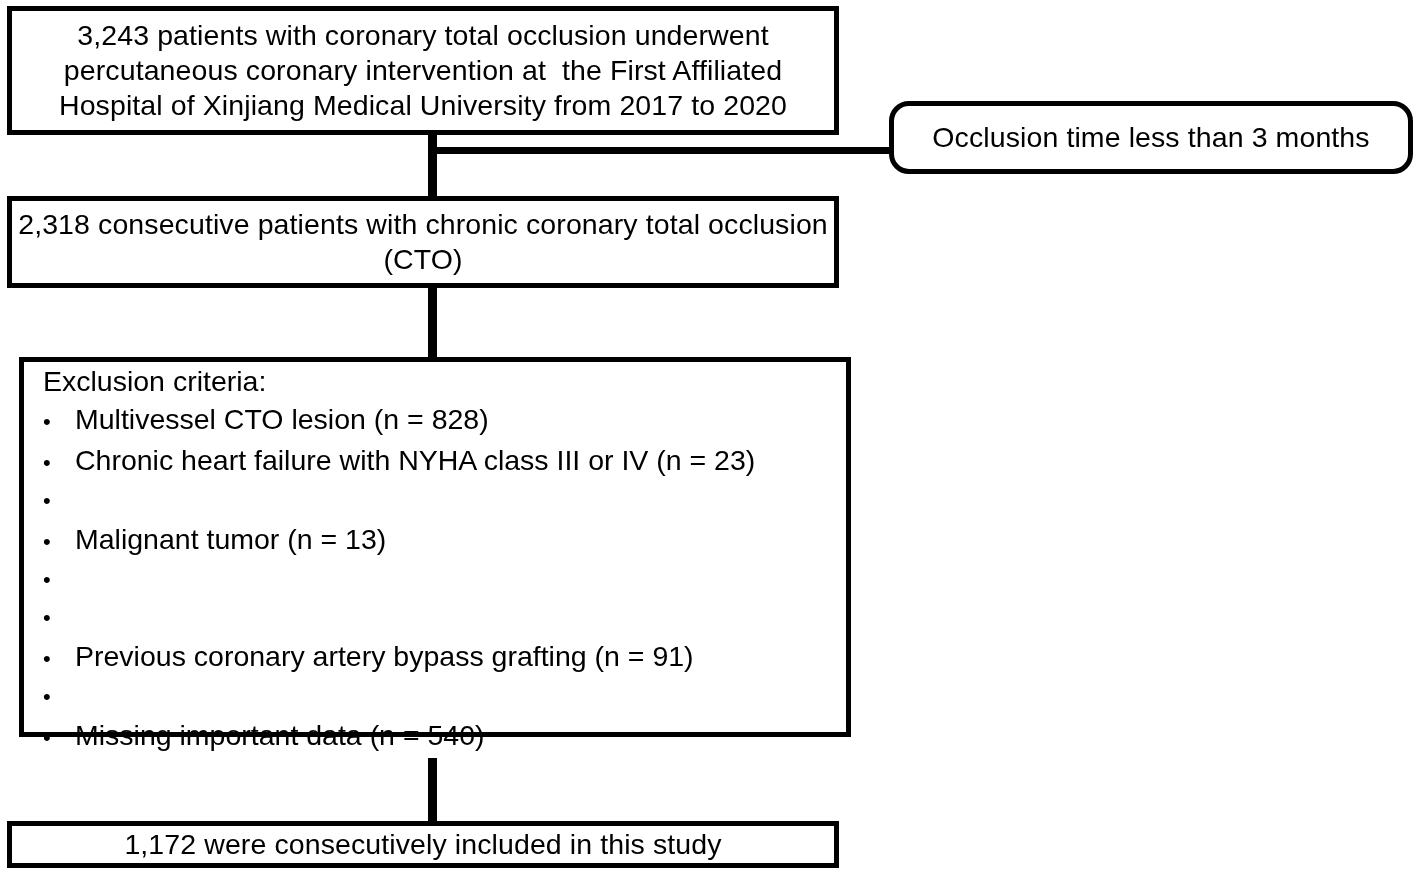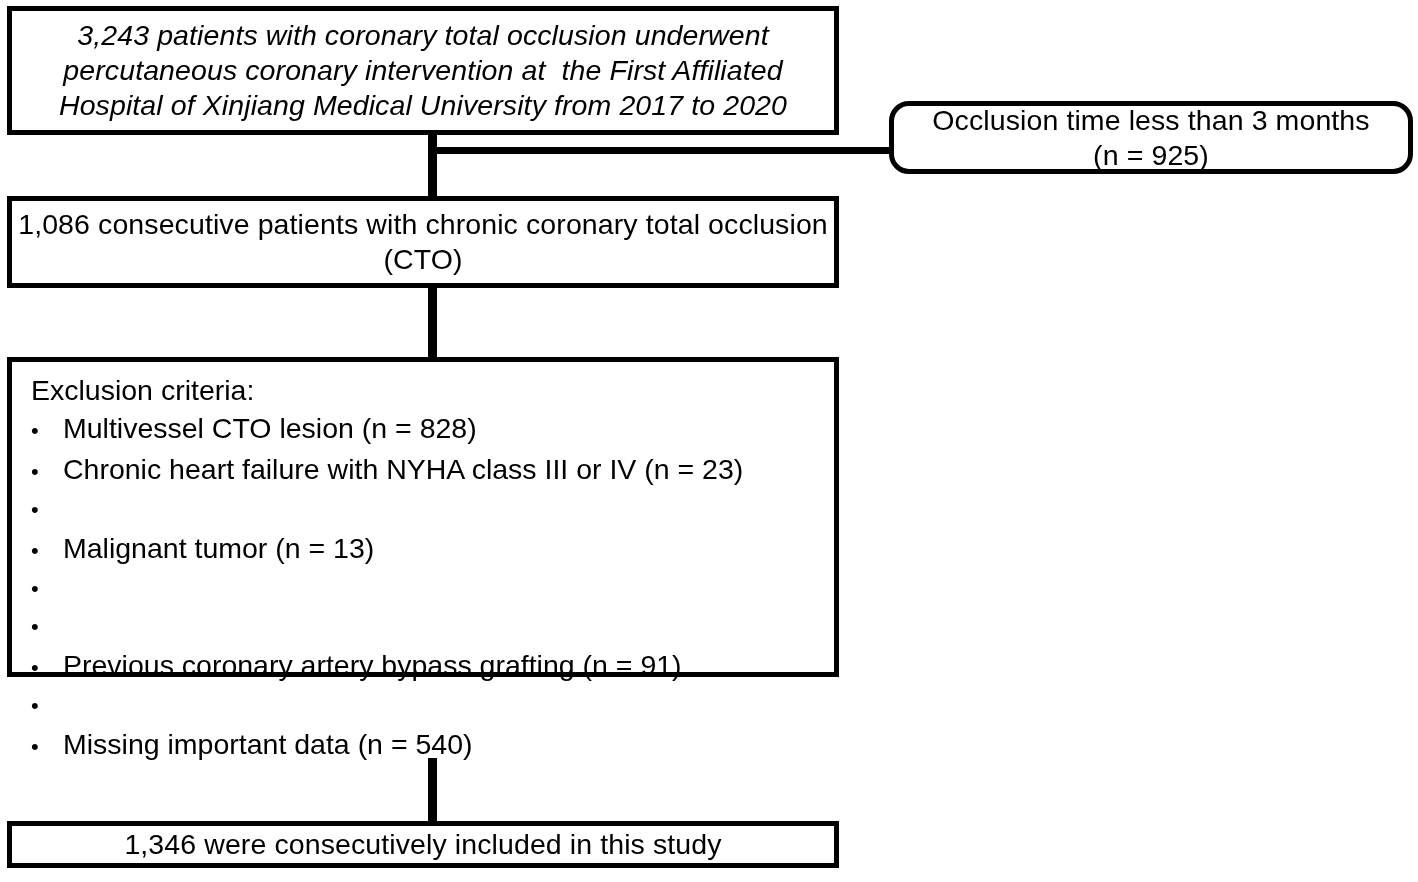--- a/index.html
+++ b/index.html
@@ -37,21 +37,20 @@
 
   
   #box-enrollment {
     left: 7px;
     top: 6px;
     width: 832px;
     height: 129px;
   }
   #box-enrollment .box-text {
     padding: 0 14px;
-    font-style: italic;
   }
 
   
   #box-occlusion-time {
     left: 889px;
     top: 101px;
     width: 524px;
     height: 73px;
     border-radius: 20px;
   }
@@ -59,26 +58,25 @@
   
   #box-cto-cohort {
     left: 7px;
     top: 196px;
     width: 832px;
     height: 92px;
   }
 
   
   #box-exclusion-criteria {
-    left: 7px;
+    left: 19px;
     top: 357px;
     width: 832px;
-    height: 320px;
+    height: 380px;
     justify-content: flex-start;
-    padding-top: 9px;
   }
   .excl-heading {
     font-size: 28.5px;
     line-height: 38px;
     text-align: left;
     padding-left: 19px;
   }
   .excl-list {
     margin: 0;
     padding: 0;
@@ -151,25 +149,24 @@
   <div class="box" id="box-enrollment">
     <div class="box-text">3,243 patients with coronary total occlusion underwent percutaneous coronary intervention at  the First Affiliated Hospital of Xinjiang Medical University from 2017 to 2020</div>
   </div>
 
   <div class="conn" id="conn-enroll-down"></div>
 
   <div class="conn" id="conn-occlusion-branch"></div>
 
   <div class="box" id="box-occlusion-time">
     <div class="box-text">Occlusion time less than 3 months</div>
-    <div class="box-text">(n = 925)</div>
   </div>
 
   <div class="box" id="box-cto-cohort">
-    <div class="box-text">1,086 consecutive patients with chronic coronary total occlusion (CTO)</div>
+    <div class="box-text">2,318 consecutive patients with chronic coronary total occlusion (CTO)</div>
   </div>
 
   <div class="conn" id="conn-cohort-down"></div>
 
   <div class="box" id="box-exclusion-criteria">
     <div class="excl-heading">Exclusion criteria:</div>
     <ul class="excl-list" id="exclusion-list">
         <li class="excl-item"><span class="excl-bullet">•</span><span>Multivessel CTO lesion (n = 828)</span></li>
         <li class="excl-item"><span class="excl-bullet">•</span><span>Chronic heart failure with NYHA class III or IV (n = 23)</span></li>
         <li class="excl-item"><span class="excl-bullet">•</span></li>
@@ -178,16 +175,16 @@
         <li class="excl-item"><span class="excl-bullet">•</span></li>
         <li class="excl-item"><span class="excl-bullet">•</span><span>Previous coronary artery bypass grafting (n = 91)</span></li>
         <li class="excl-item"><span class="excl-bullet">•</span></li>
         <li class="excl-item"><span class="excl-bullet">•</span><span>Missing important data (n = 540)</span></li>
       </ul>
   </div>
 
   <div class="conn" id="conn-excl-down"></div>
 
   <div class="box" id="box-included">
-    <div class="box-text">1,346 were consecutively included in this study</div>
+    <div class="box-text">1,172 were consecutively included in this study</div>
   </div>
 
 </div>
 
 </body></html>

